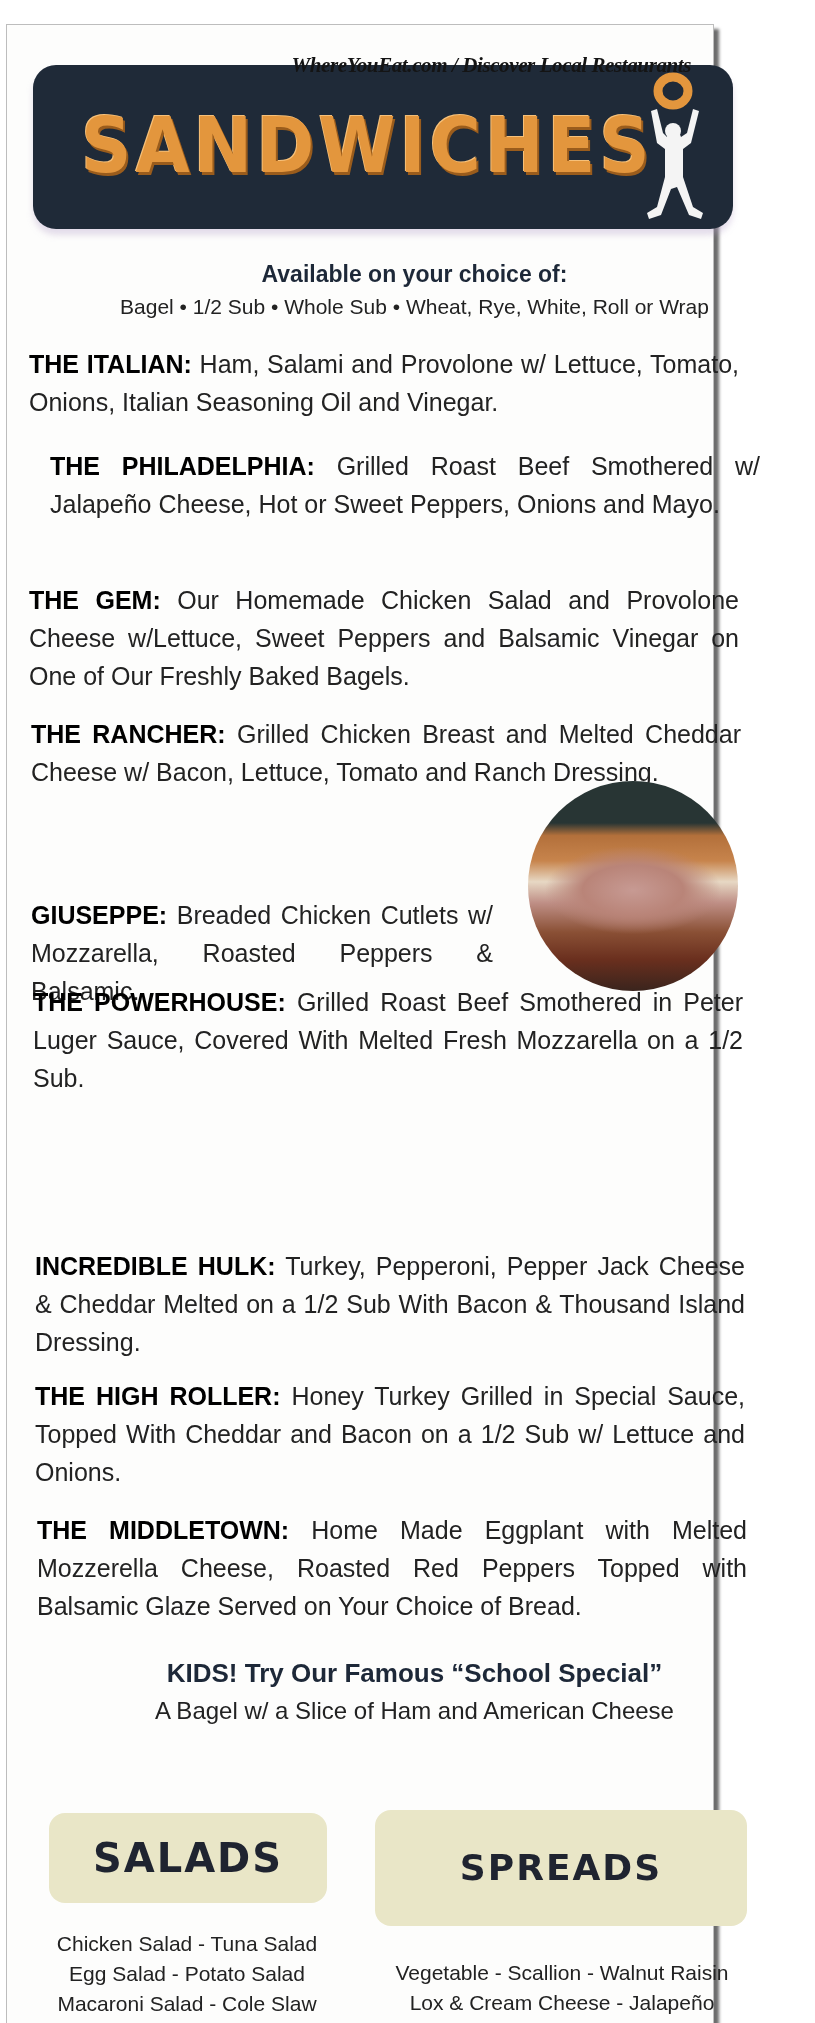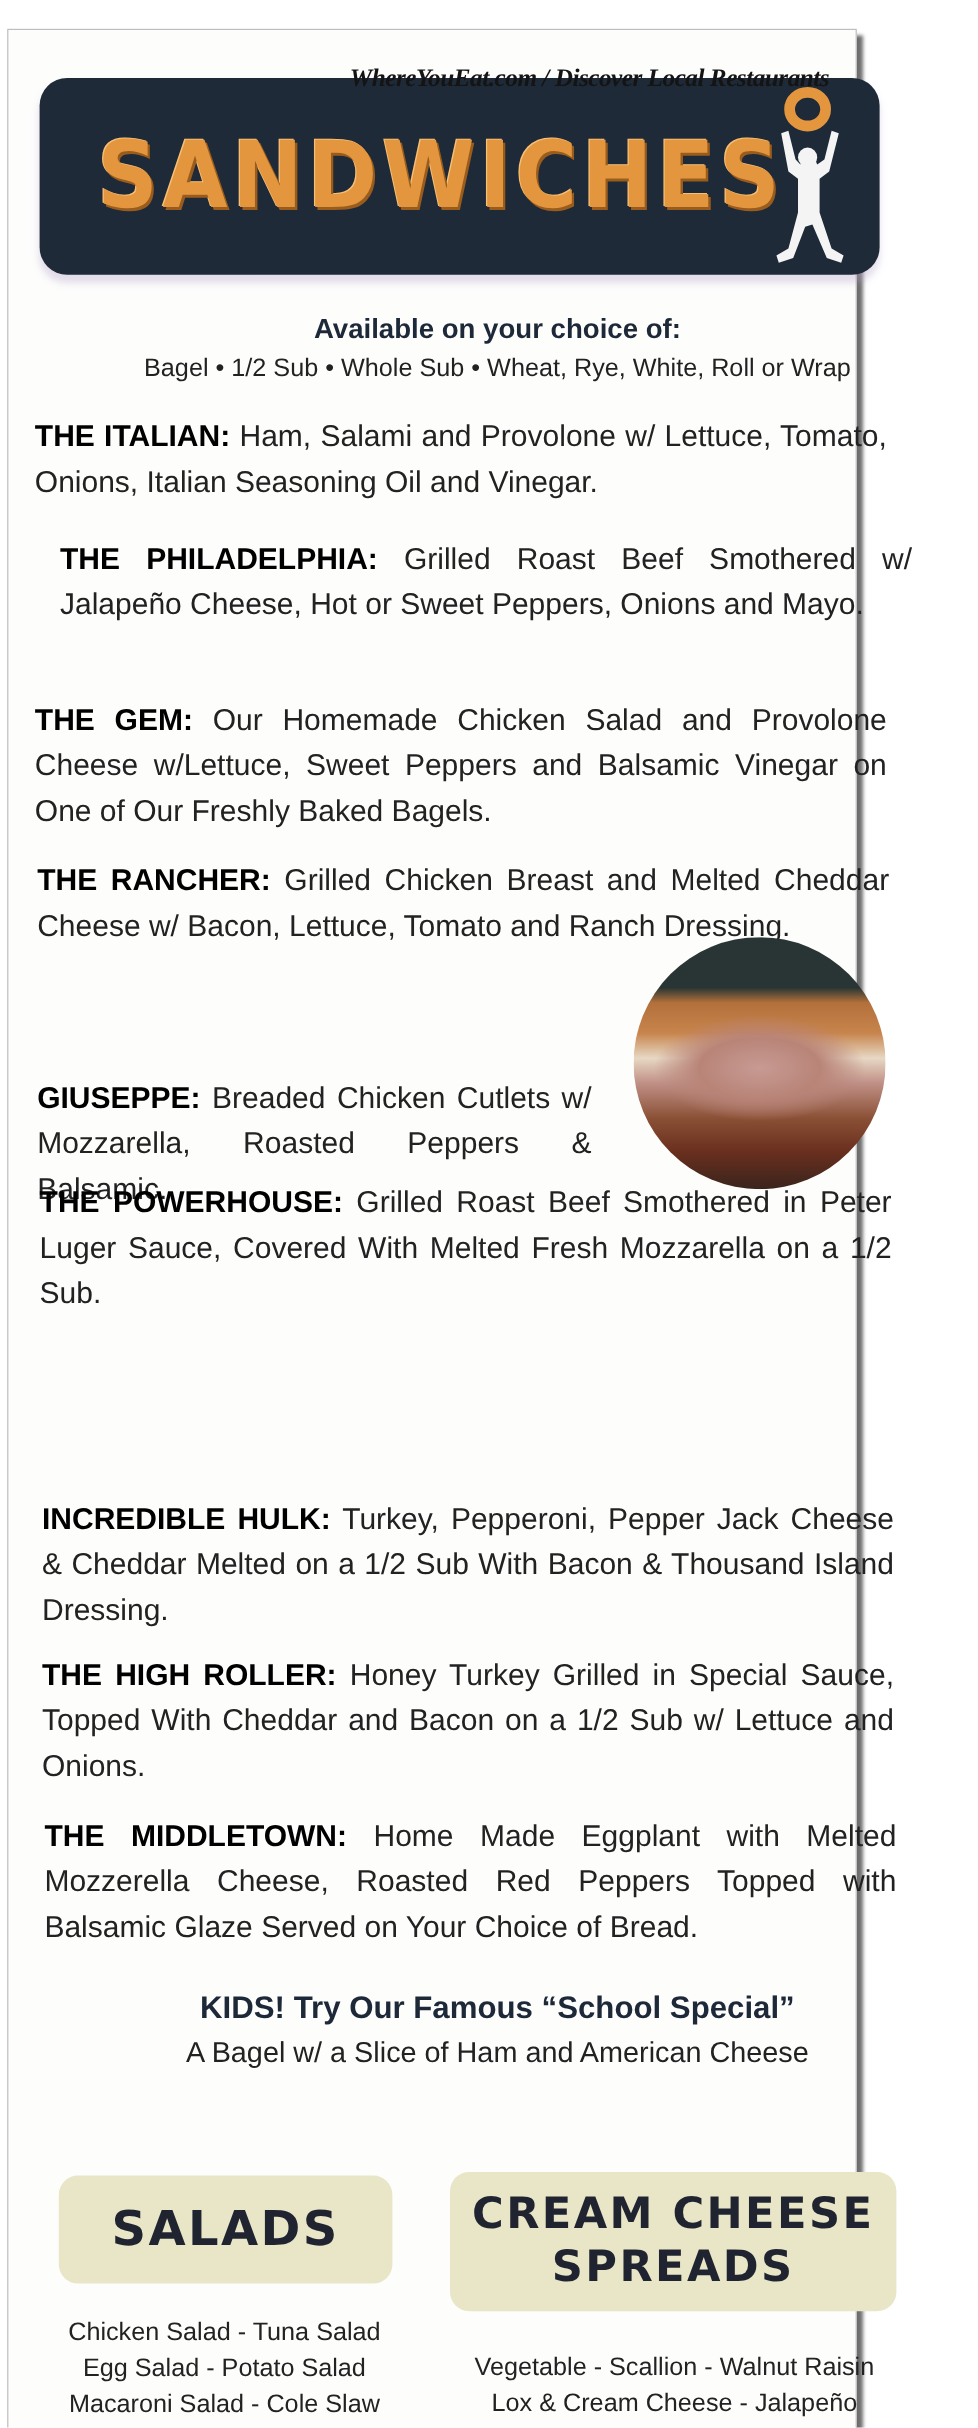--- a/index.html
+++ b/index.html
@@ -144,21 +144,20 @@
     <span>SALADS</span>
   </div>
   <div class="list list-salads">
     <div>Chicken Salad - Tuna Salad</div>
     <div>Egg Salad - Potato Salad</div>
     <div>Macaroni Salad - Cole Slaw</div>
   </div>
 
   <div class="tag tag-cream">
     <div>
-      <div>CREAM CHEESE</div>
       <div>SPREADS</div>
     </div>
   </div>
   <div class="list list-cream">
     <div>Vegetable - Scallion - Walnut Raisin</div>
     <div>Lox &amp; Cream Cheese - Jalapeño</div>
   </div>
 
 </div>
 

